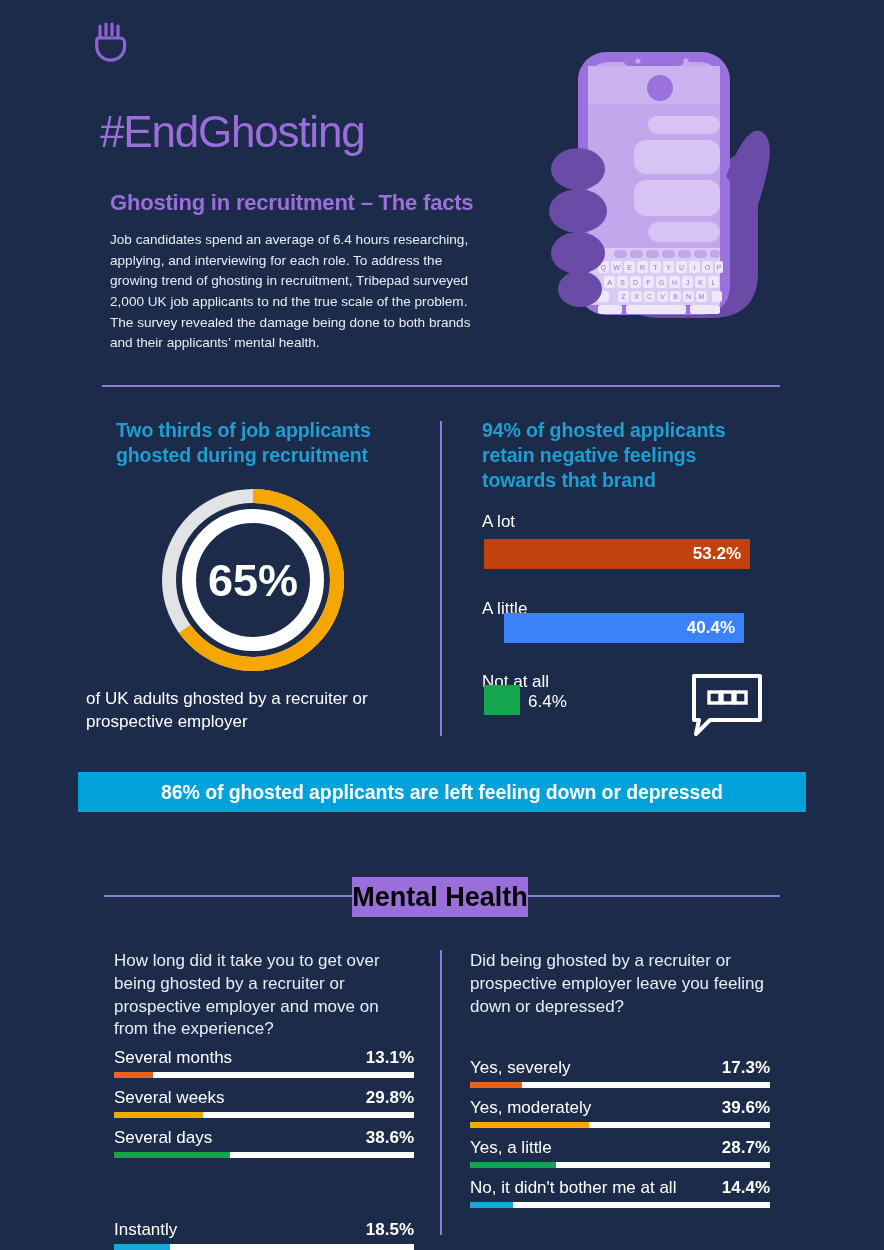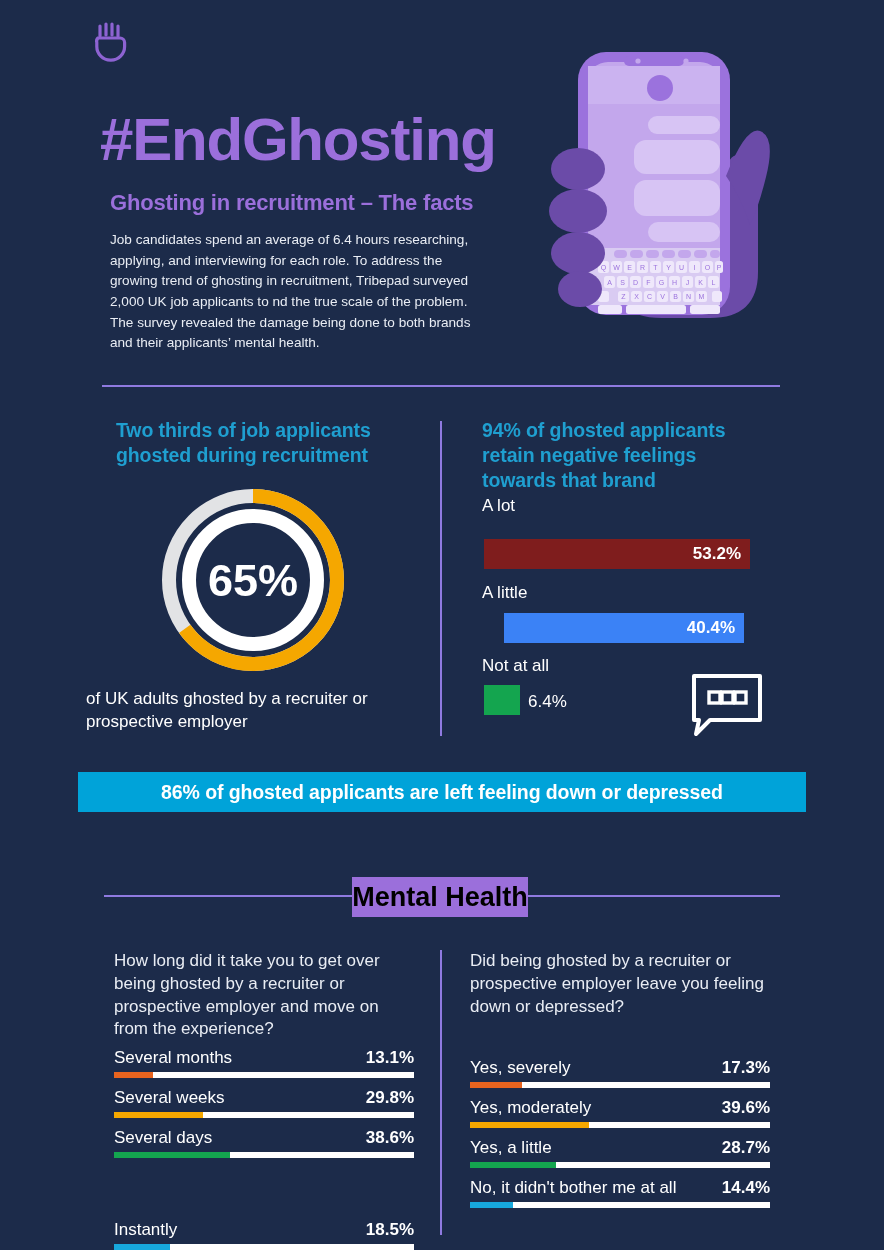--- a/index.html
+++ b/index.html
@@ -35,22 +35,22 @@
     letter-spacing: -0.6px;
     line-height: 1;
   }
 
   
   #hashtag {
     position: absolute;
     left: 100px;
     top: 110px;
     color: #9b6fdb;
-    font-size: 60px;
-    font-weight: 700;
+    font-size: 44px;
+    font-weight: 400;
     letter-spacing: -1.2px;
     line-height: 1;
   }
   #subhead {
     position: absolute;
     left: 110px;
     top: 190px;
     color: #9b6fdb;
     font-size: 22px;
     font-weight: 700;
@@ -115,20 +115,21 @@
     font-size: 17px;
     line-height: 1.35;
   }
 
   
   .brand-bar-label {
     position: absolute;
     color: #ffffff;
     font-size: 17px;
     line-height: 1;
+    margin-top: 16px;
   }
   .brand-bar {
     position: absolute;
     height: 30px;
     display: flex;
     align-items: center;
     justify-content: flex-end;
   }
   .brand-bar .val {
     color: #ffffff;
@@ -352,21 +353,21 @@
       <text x="93" y="100" text-anchor="middle" dominant-baseline="central" fill="#ffffff" font-family="Liberation Sans, sans-serif" font-size="45" font-weight="700">65%</text>
     </svg>
   </div>
   <div id="donut-label">of UK adults ghosted by a recruiter or prospective employer</div>
 
   <div class="v-divider" style="left:440px; top:421px; height:315px;"></div>
 
   <div class="teal-head" style="left:482px; top:418px; width:290px;">94% of ghosted applicants retain negative feelings towards that brand</div>
 
   <div class="brand-bar-label" style="left:482px; top:497px;">A lot</div>
-  <div class="brand-bar" style="left:484px; top:539px; width:266px; background:#7f1d1d;">
+  <div class="brand-bar" style="left:484px; top:539px; width:266px; background:#c2410c;">
     <span class="val">53.2%</span>
   </div>
 
   <div class="brand-bar-label" style="left:482px; top:584px;">A little</div>
   <div class="brand-bar" style="left:504px; top:613px; width:200px; background:#3b82f6;padding-left:40px;">
     <span class="val">40.4%</span>
   </div>
 
   <div class="brand-bar-label" style="left:482px; top:657px;">Not at all</div>
   <div class="brand-bar swatch" style="left:484px; top:685px; background:#14a54f;"></div>

